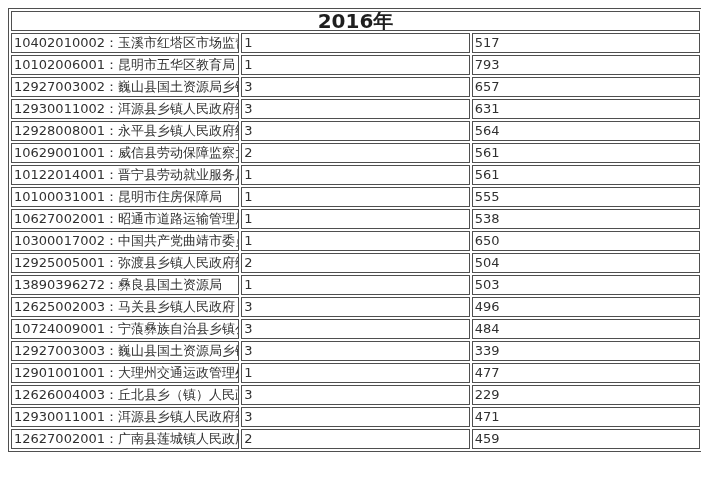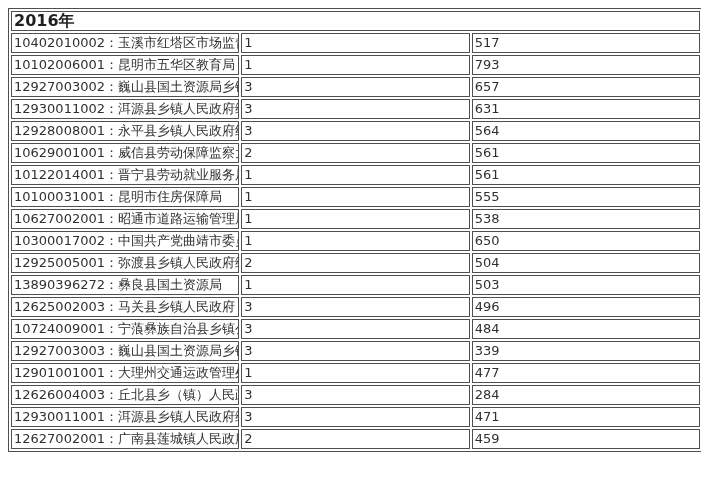--- a/index.html
+++ b/index.html
@@ -29,22 +29,23 @@
     color: #303030;
     padding: 1px 2px;
     text-align: left;
     font-weight: normal;
     vertical-align: middle;
     white-space: nowrap;
     overflow: hidden;
     background: #ffffff;
   }
   table.data-table th.year-header {
+    text-align: center;
     font-weight: bold;
-    font-size: 16px;
+    font-size: 20px;
     color: #1f1f1f;
   }
   .c2 { width: 72px; }
   .c3 { width: 74px; }
 </style>
 </head>
 <body>
 
 <table class="data-table">
   <thead>
@@ -129,21 +130,21 @@
         <td class="c3">339</td>
       </tr>
       <tr>
         <td>12901001001：大理州交通运政管理处</td>
         <td class="c2">1</td>
         <td class="c3">477</td>
       </tr>
       <tr>
         <td>12626004003：丘北县乡（镇）人民政府</td>
         <td class="c2">3</td>
-        <td class="c3">284</td>
+        <td class="c3">229</td>
       </tr>
       <tr>
         <td>12930011001：洱源县乡镇人民政府综合岗位</td>
         <td class="c2">3</td>
         <td class="c3">471</td>
       </tr>
       <tr>
         <td>12627002001：广南县莲城镇人民政府</td>
         <td class="c2">2</td>
         <td class="c3">459</td>

